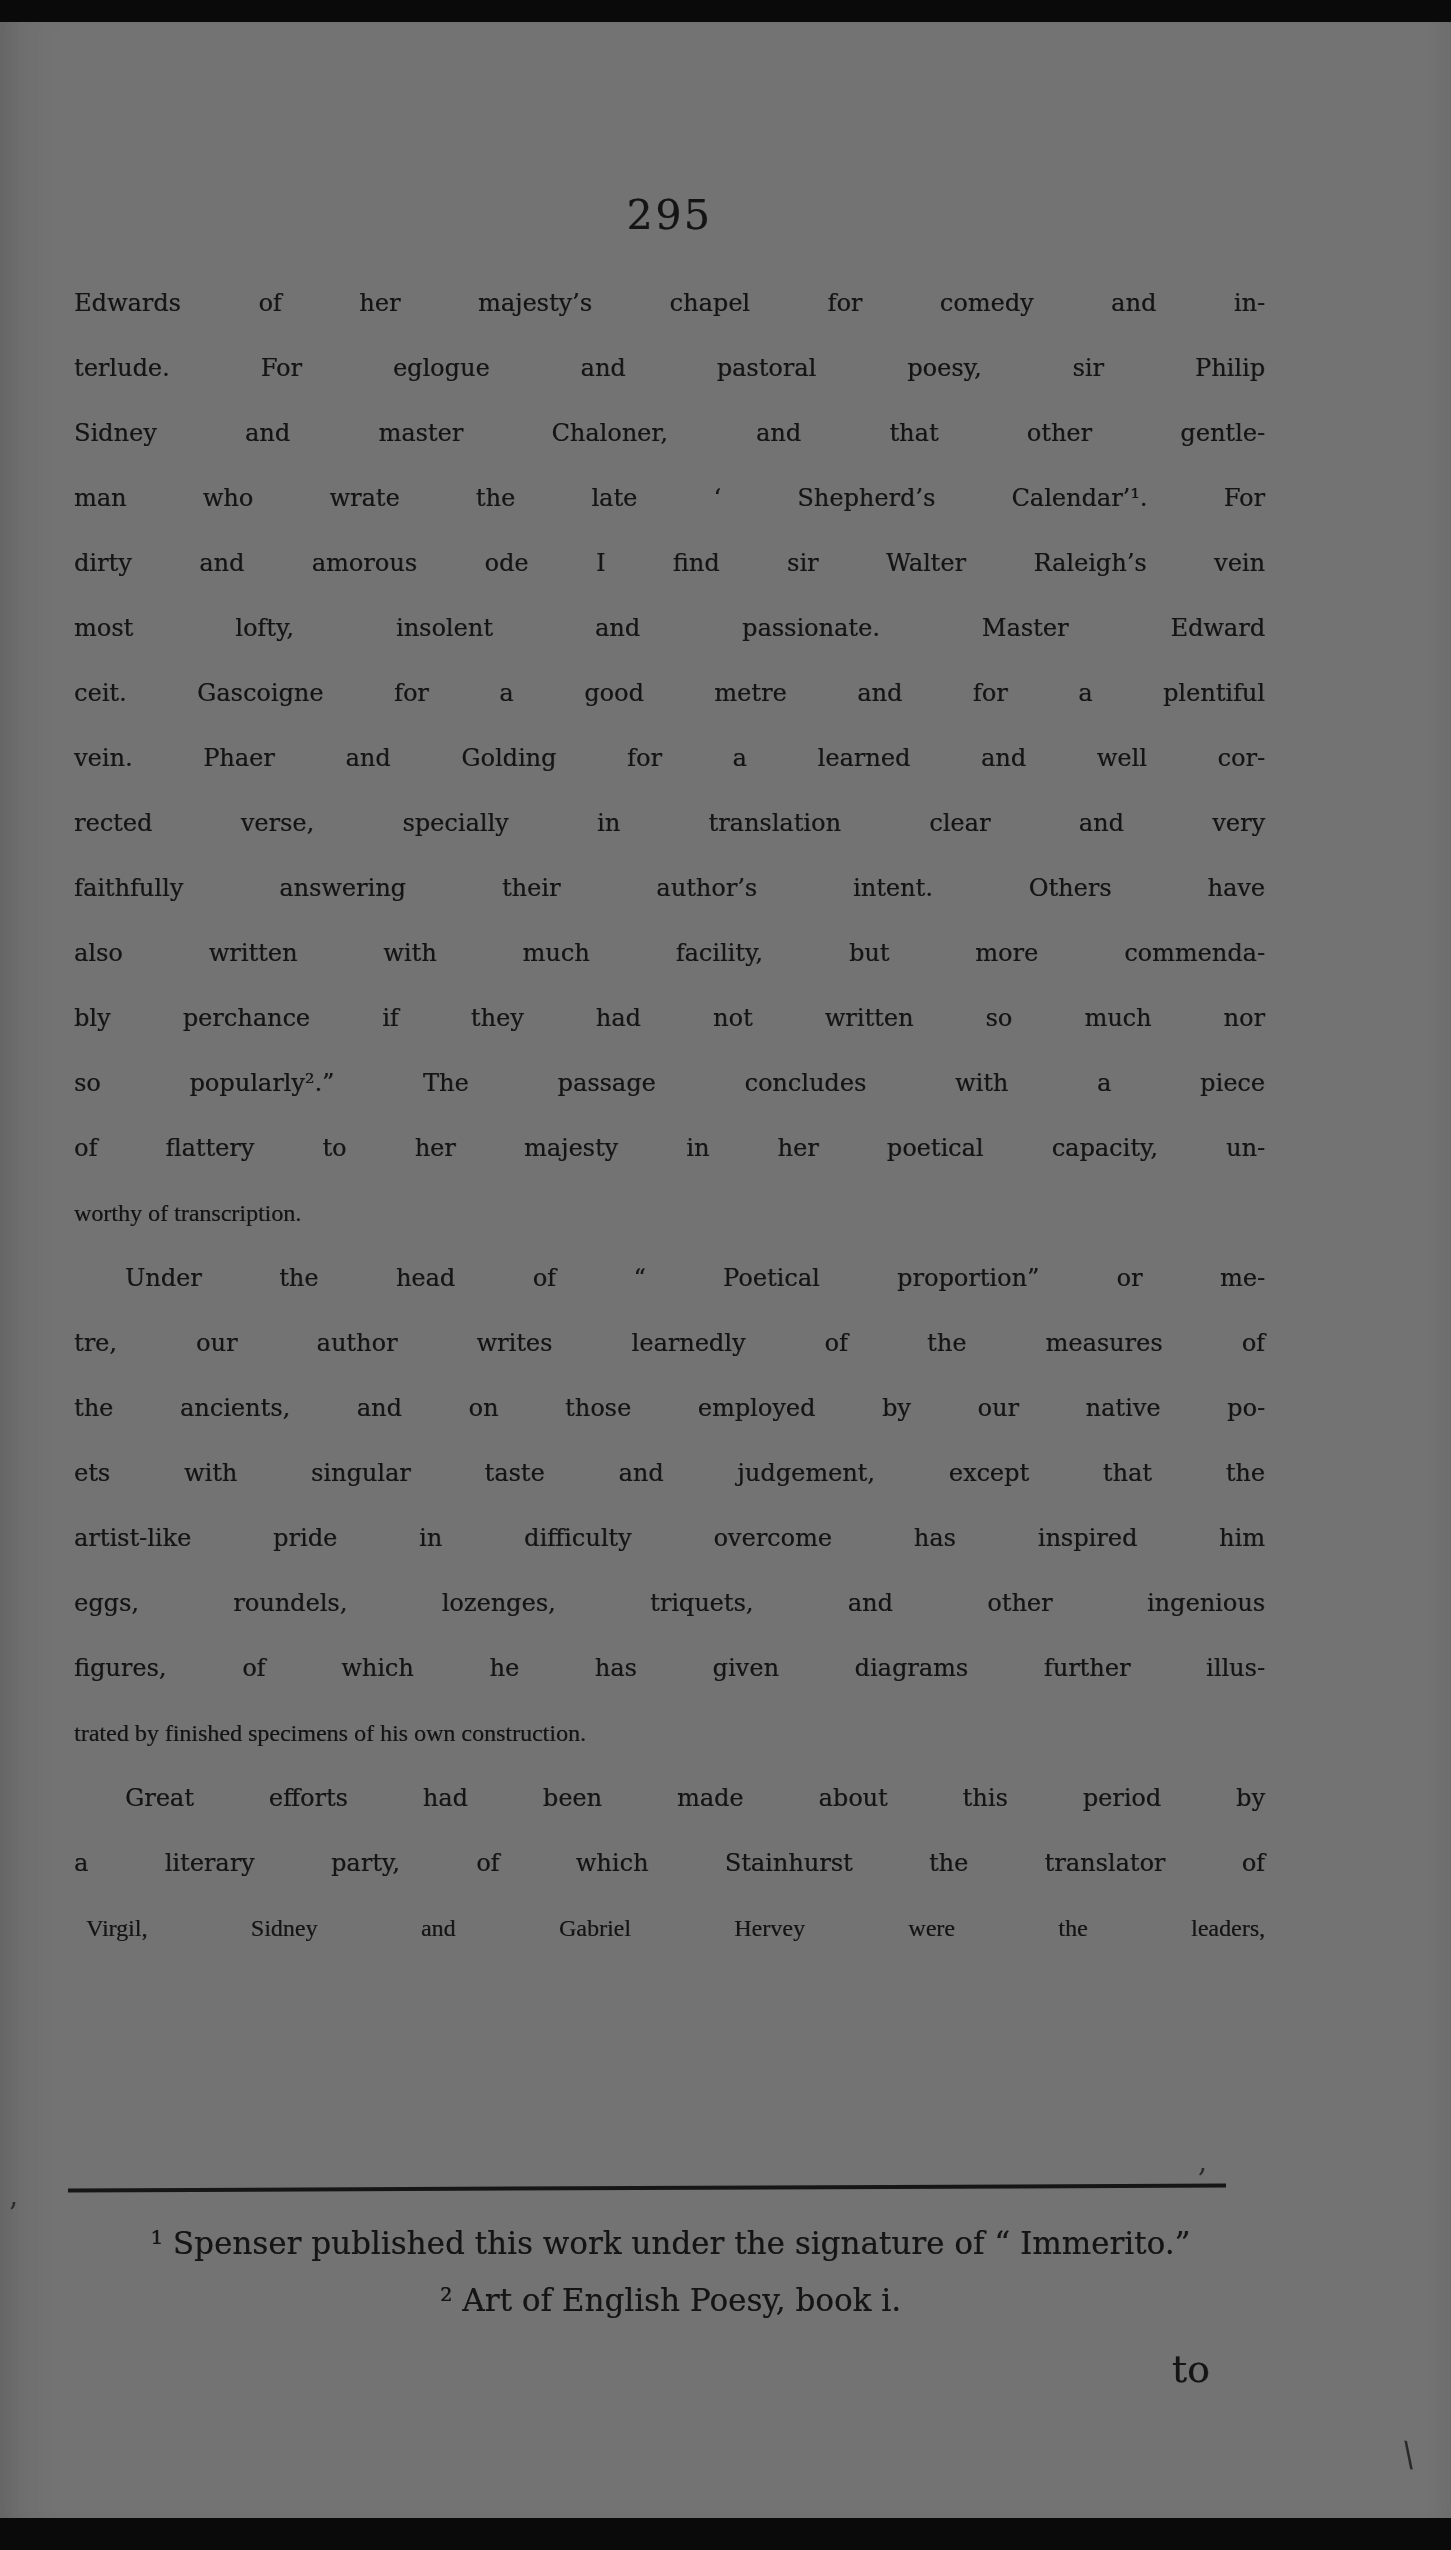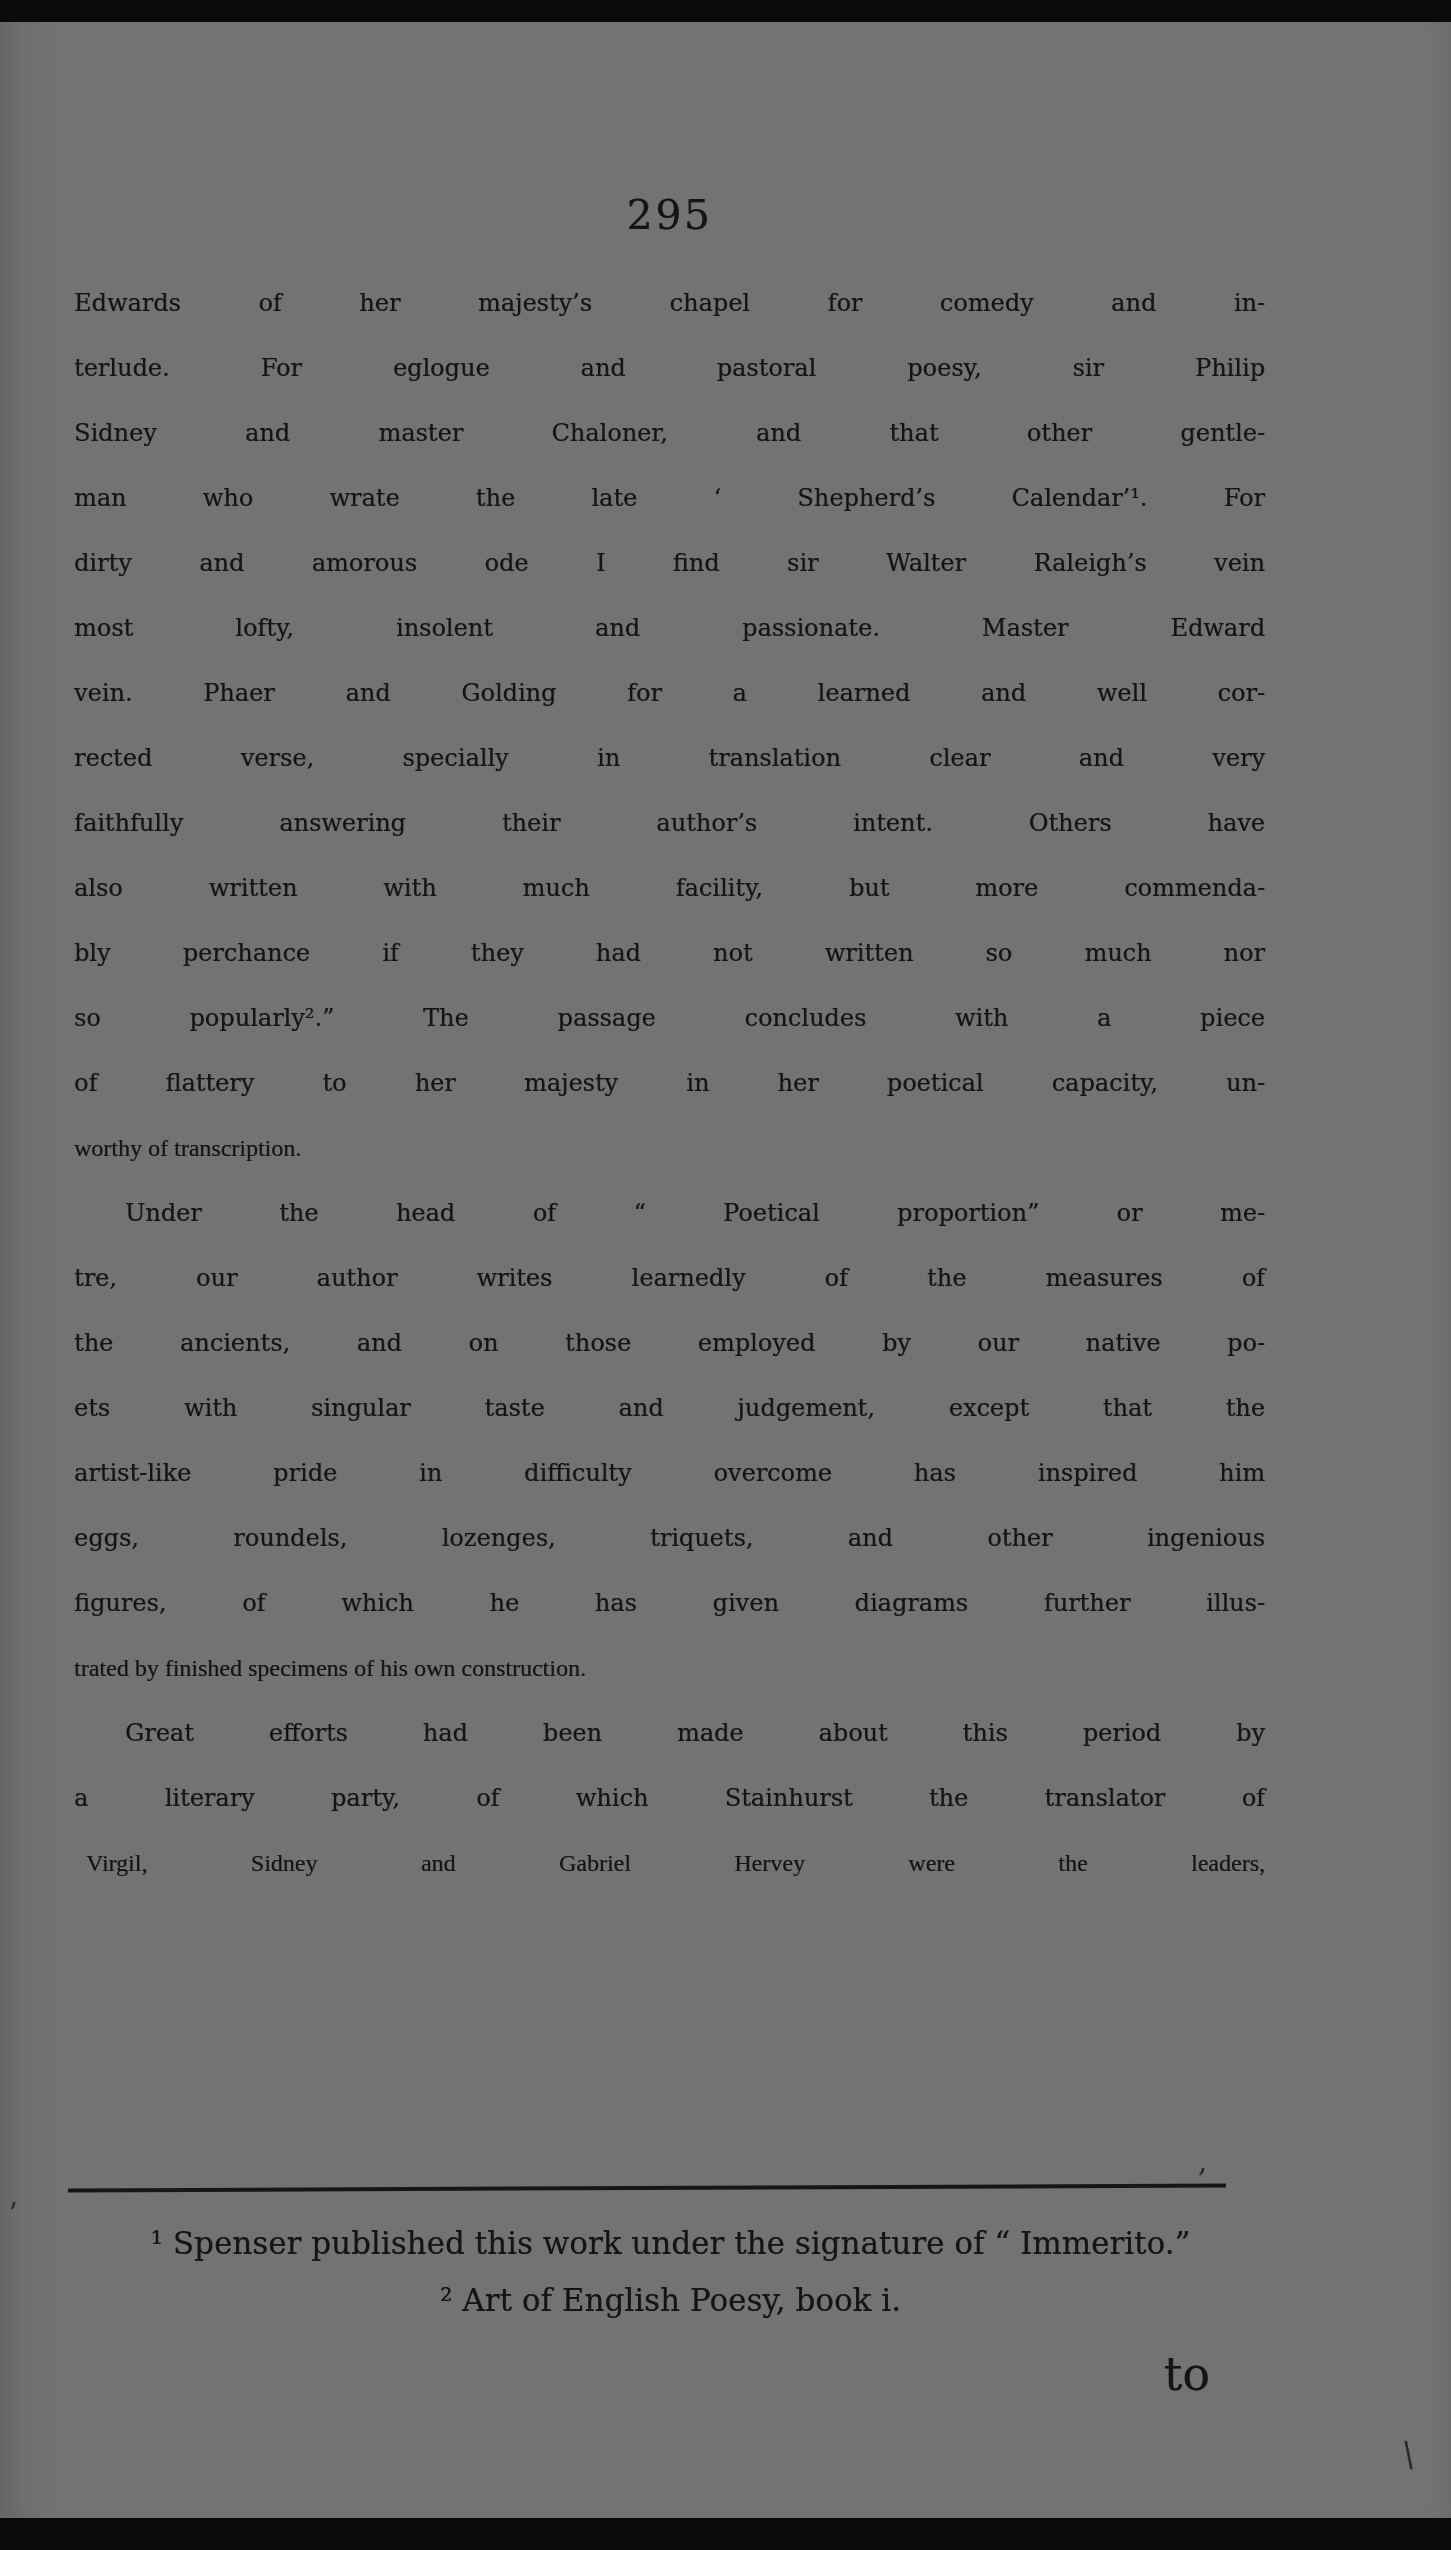--- a/index.html
+++ b/index.html
@@ -57,21 +57,21 @@
     transform: rotate(-0.25deg);
   }
   .footnotes {
     position: absolute; top: 2215px; left: 95px; width: 1151px;
     font-size: 31px; line-height: 57px;
     text-shadow: 0.4px 0.3px 0 rgba(20,20,20,0.5);
     text-align: center;
   }
   .catchword {
     position: absolute; top: 2347px; right: 242px;
-    font-size: 46px;
+    font-size: 38px;
     text-shadow: 0.5px 0.3px 0 rgba(20,20,20,0.5);
   }
   .artifact { position: absolute; color: #2a2a2a; }
   .artifact.a1 { left: 8.5px;  top: 2197px; font-size: 29px; }
   .artifact.a2 { left: 1198px; top: 2144px; font-size: 29px; }
   .artifact.a3 { left: 1403px; top: 2434px; font-size: 34px; transform: rotate(6deg); }
 </style>
 </head>
 <body>
 
@@ -82,20 +82,21 @@
   <div class="page-number">295</div>
 
   <div class="body-text" id="body-text">
       <div class="para">
         <div class="line">Edwards of her majesty’s chapel for comedy and in-</div>
         <div class="line">terlude. For eglogue and pastoral poesy, sir Philip</div>
         <div class="line">Sidney and master Chaloner, and that other gentle-</div>
         <div class="line">man who wrate the late ‘ Shepherd’s Calendar’¹. For</div>
         <div class="line">dirty and amorous ode I find sir Walter Raleigh’s vein</div>
         <div class="line">most lofty, insolent and passionate. Master Edward</div>
+        <div class="line">ceit. Gascoigne for a good metre and for a plentiful</div>
         <div class="line">vein. Phaer and Golding for a learned and well cor-</div>
         <div class="line">rected verse, specially in translation clear and very</div>
         <div class="line">faithfully answering their author’s intent. Others have</div>
         <div class="line">also written with much facility, but more commenda-</div>
         <div class="line">bly perchance if they had not written so much nor</div>
         <div class="line">so popularly².” The passage concludes with a piece</div>
         <div class="line">of flattery to her majesty in her poetical capacity, un-</div>
         <div class="line">worthy of transcription.</div>
       </div>
       <div class="para indent">

